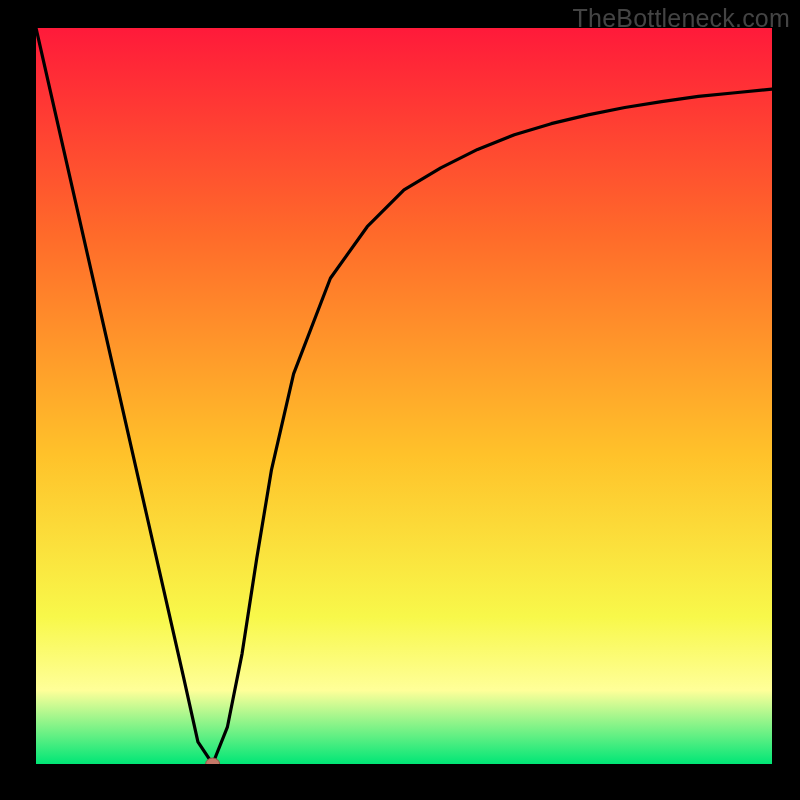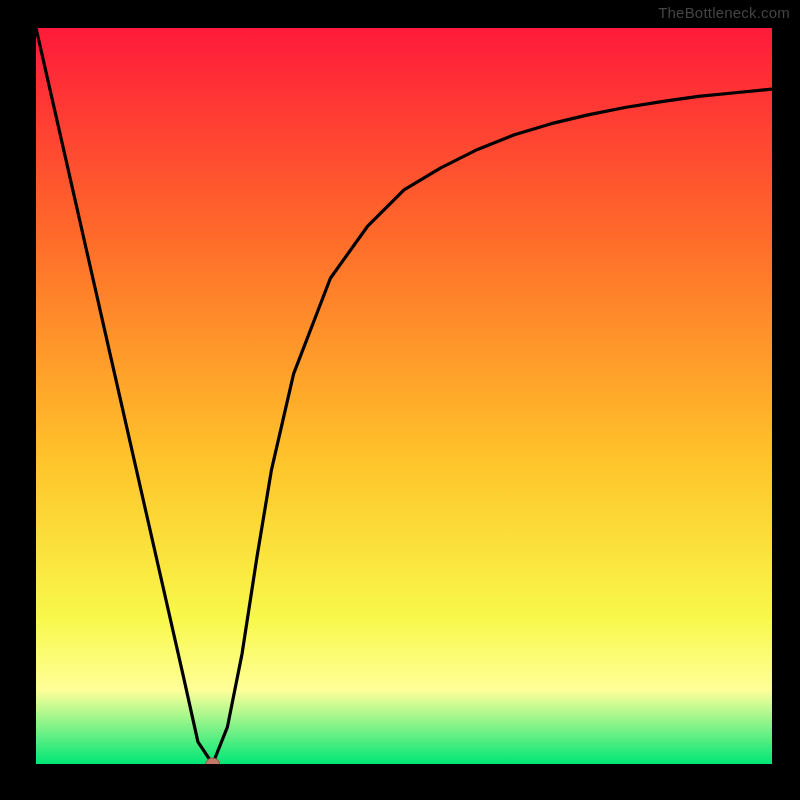--- a/index.html
+++ b/index.html
@@ -15,21 +15,21 @@
     position: relative;
     width: 800px;
     height: 800px;
     background: #000;
   }
   .watermark {
     position: absolute;
     top: 4px;
     right: 10px;
     color: #444;
-    font-size: 15px;
+    font-size: 25px;
     font-weight: 500;
     letter-spacing: 0.2px;
     z-index: 50;
   }
   .plot-area {
     position: absolute;
     left: 36px;
     top: 28px;
     width: 736px;
     height: 736px;

